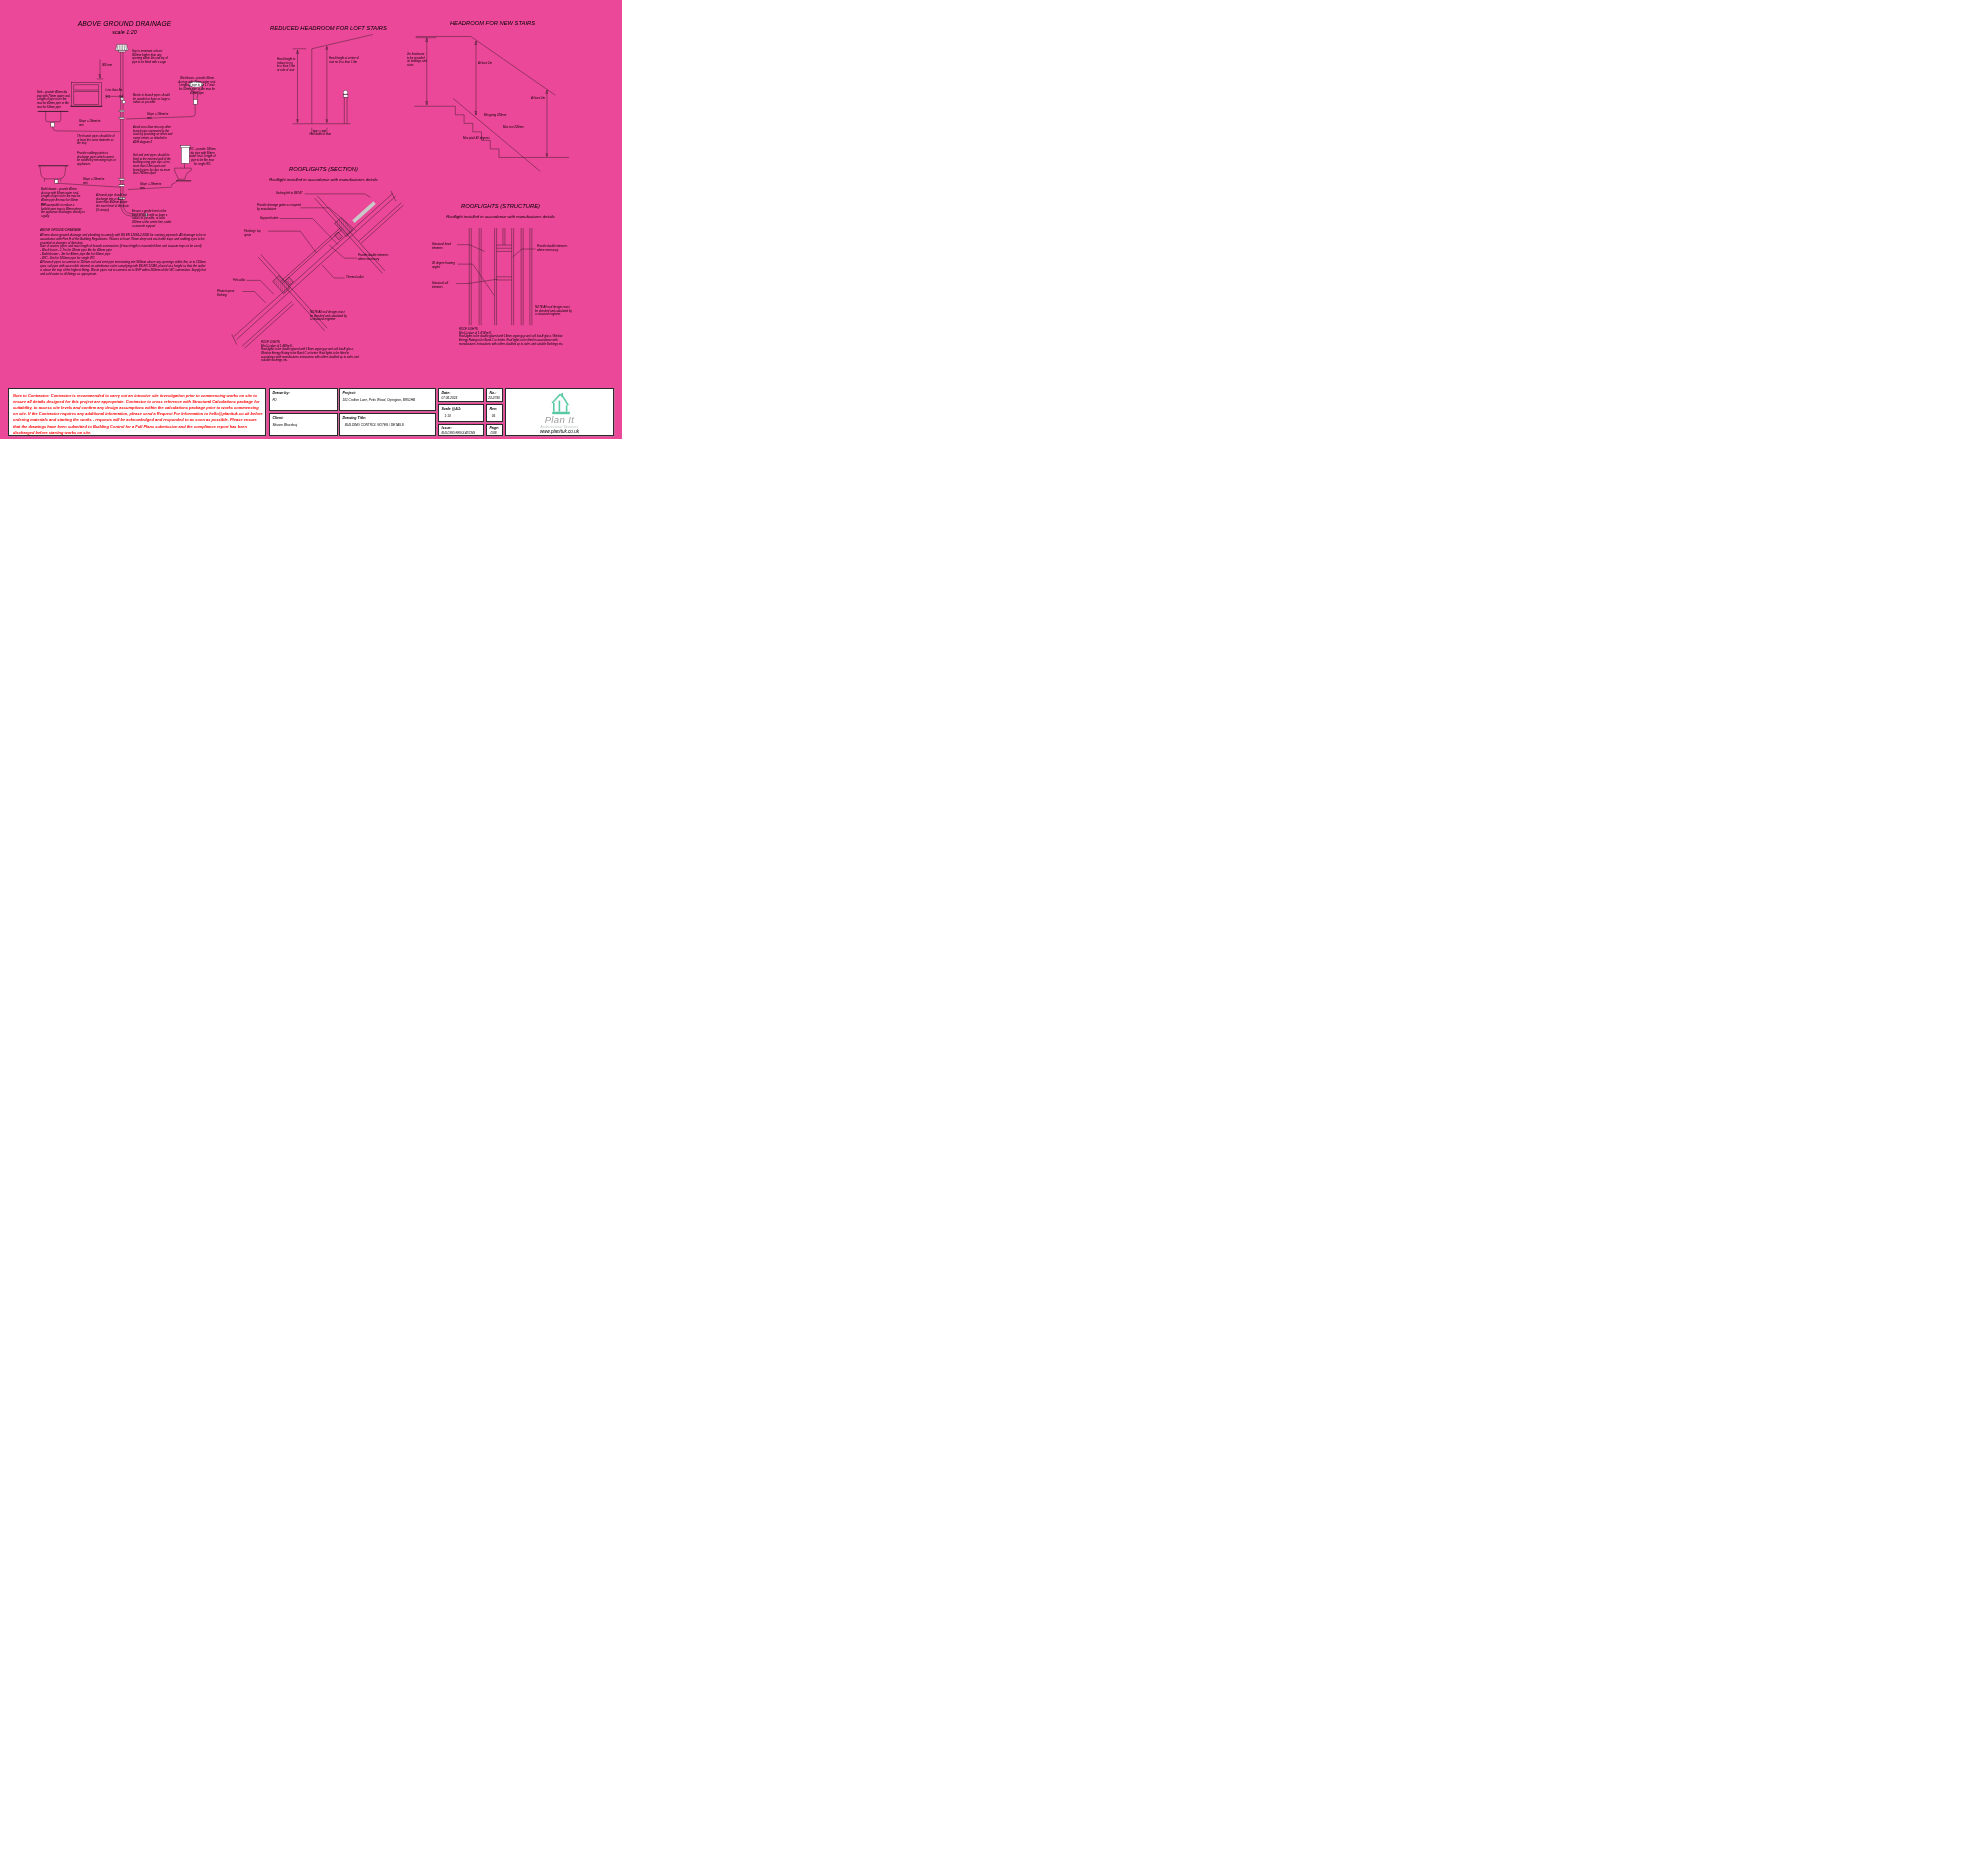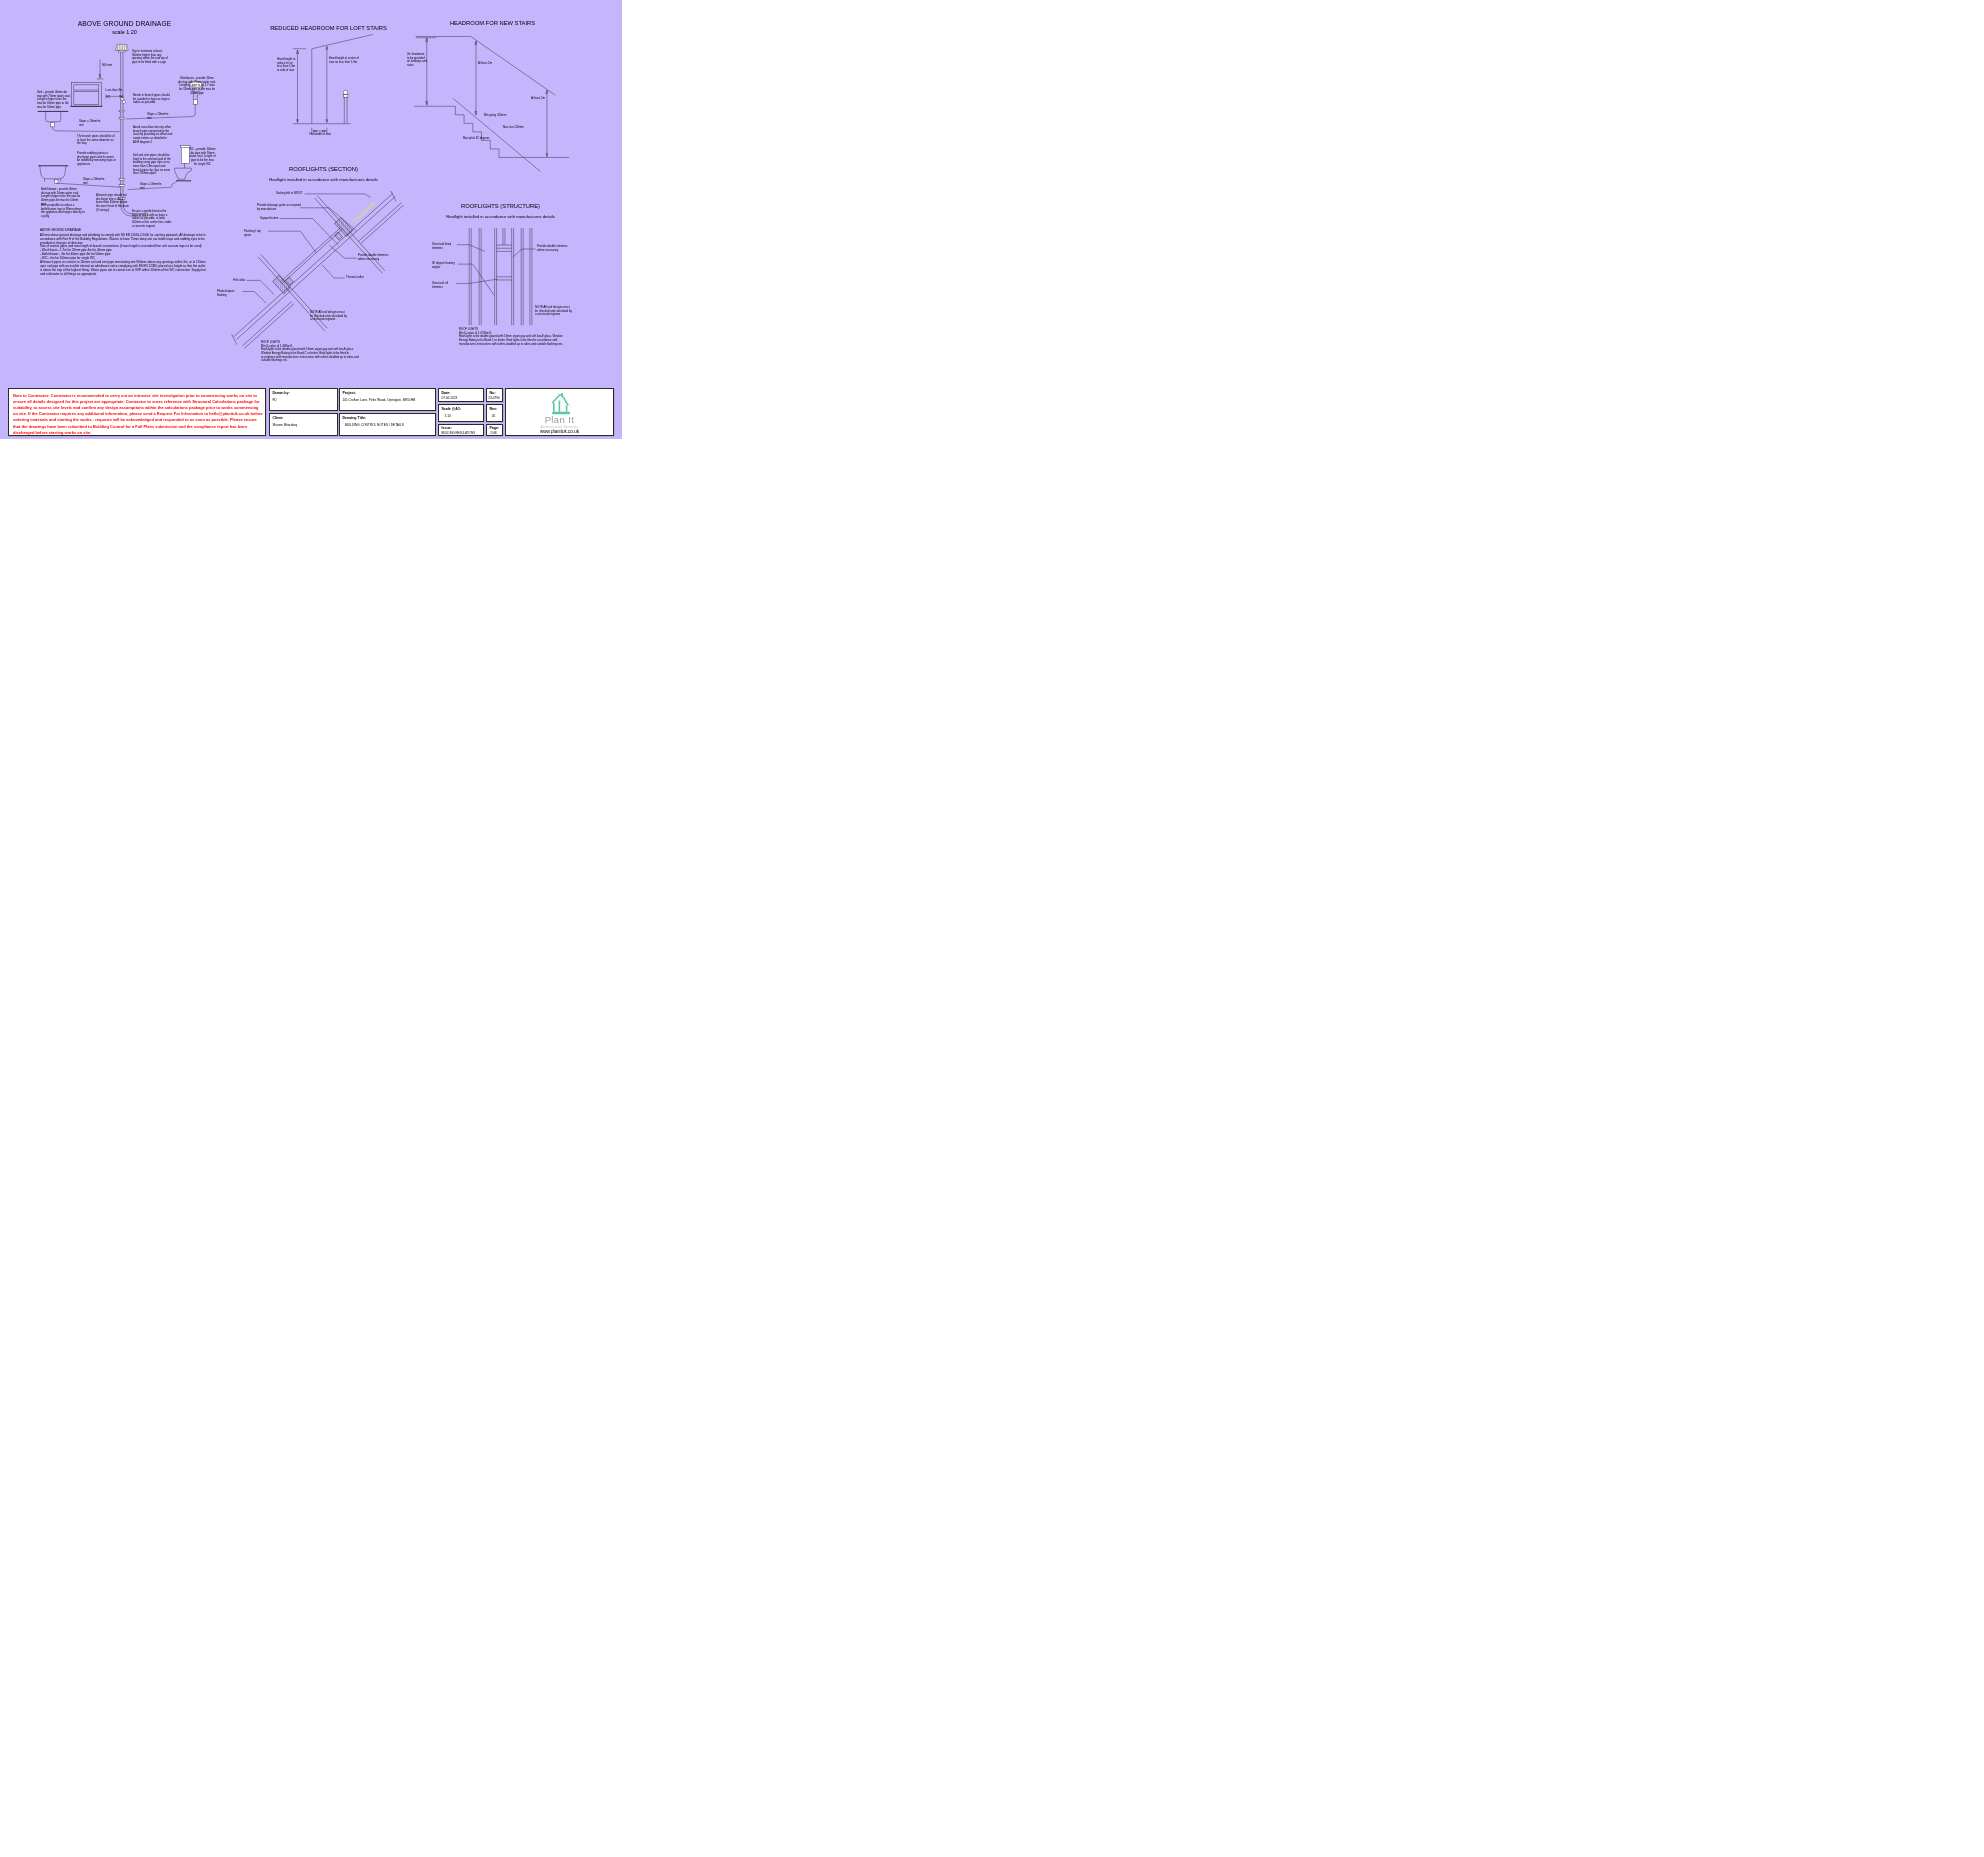--- a/index.html
+++ b/index.html
@@ -1,17 +1,17 @@
 <!DOCTYPE html>
 <html style="font-size:6.4px"><head>
 <meta charset="utf-8">
 <style>
   html,body{margin:0;padding:0;background:#ffffff;}
   body{width:622px;height:439px;overflow:hidden;font-family:"Liberation Sans","DejaVu Sans",sans-serif;color:#000;}
-  .sheet{position:relative;width:622px;height:439px;background:#c4b5fd;}
+  .sheet{position:relative;width:622px;height:439px;background:#ec4899;font-style:italic;}
   .abs{position:absolute;}
   .lw line,.lw path,.lw rect,.lw circle,.lw ellipse,.lw polyline,.lw polygon{stroke:#151515;fill:none;stroke-width:1;}
   .lw .fw{fill:#ffffff;}
   .lw .fh{fill:url(#hx);}
   .lw .fg{fill:#c9c9c9;stroke:none;}
   .lw .thk{stroke-width:2;}
   .ttl{position:absolute;font-size:6.7px;letter-spacing:0.1px;text-align:center;white-space:nowrap;}
   .ttl2{position:absolute;font-size:5.8px;text-align:center;white-space:nowrap;}
   .sub{position:absolute;font-size:5.4px;text-align:center;white-space:nowrap;}
   .sub2{position:absolute;font-size:4.2px;text-align:center;white-space:nowrap;}

